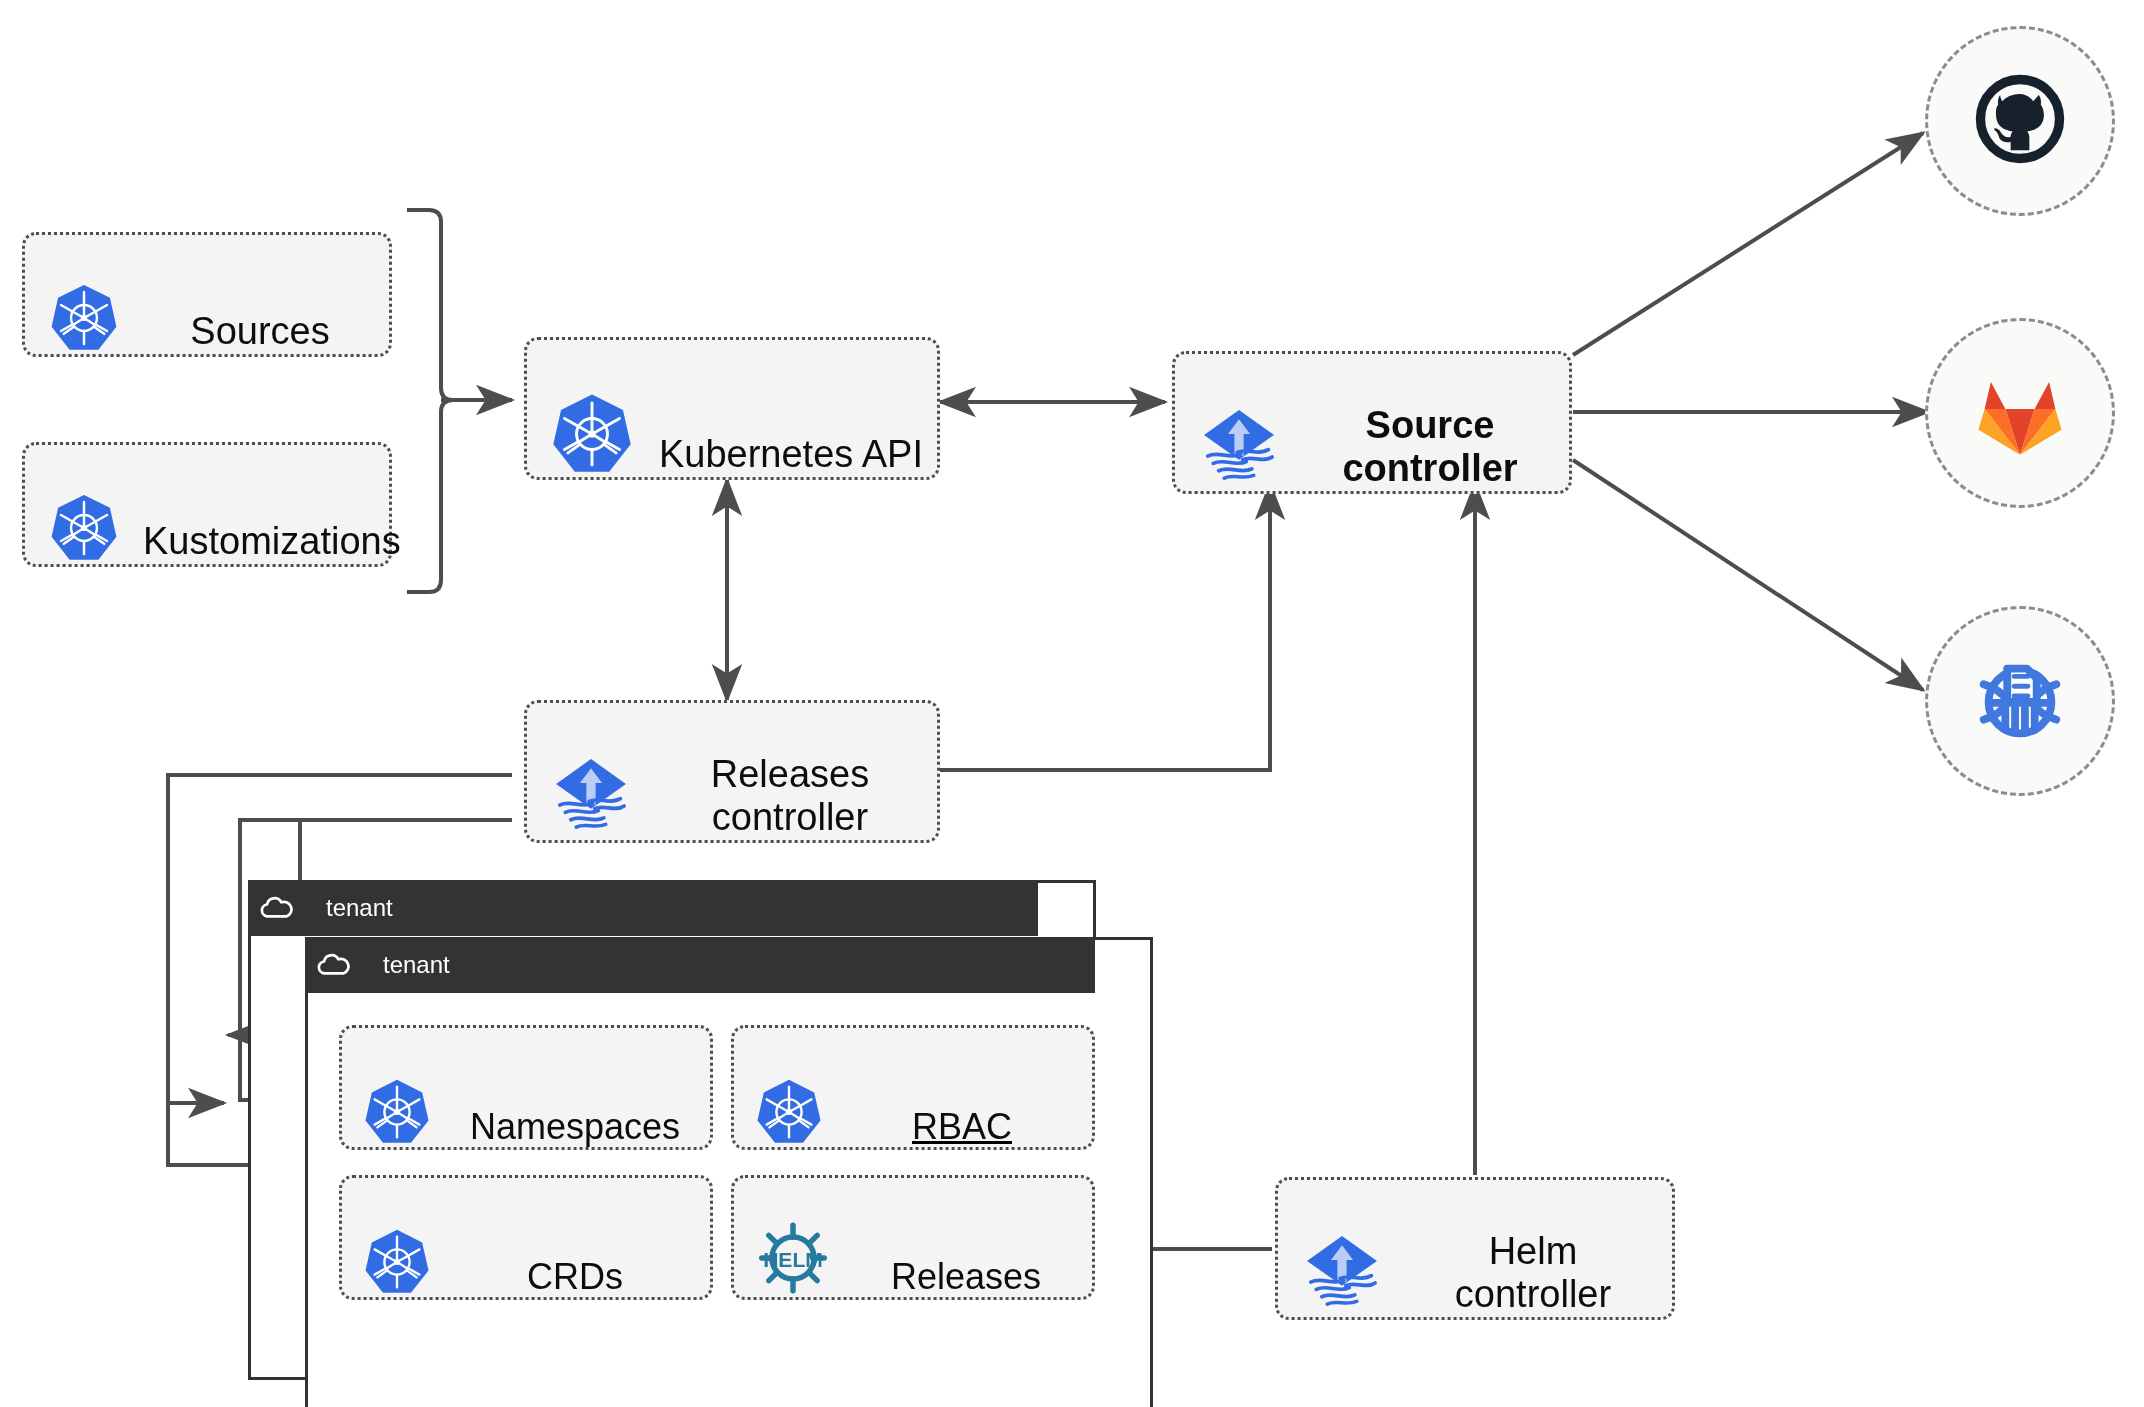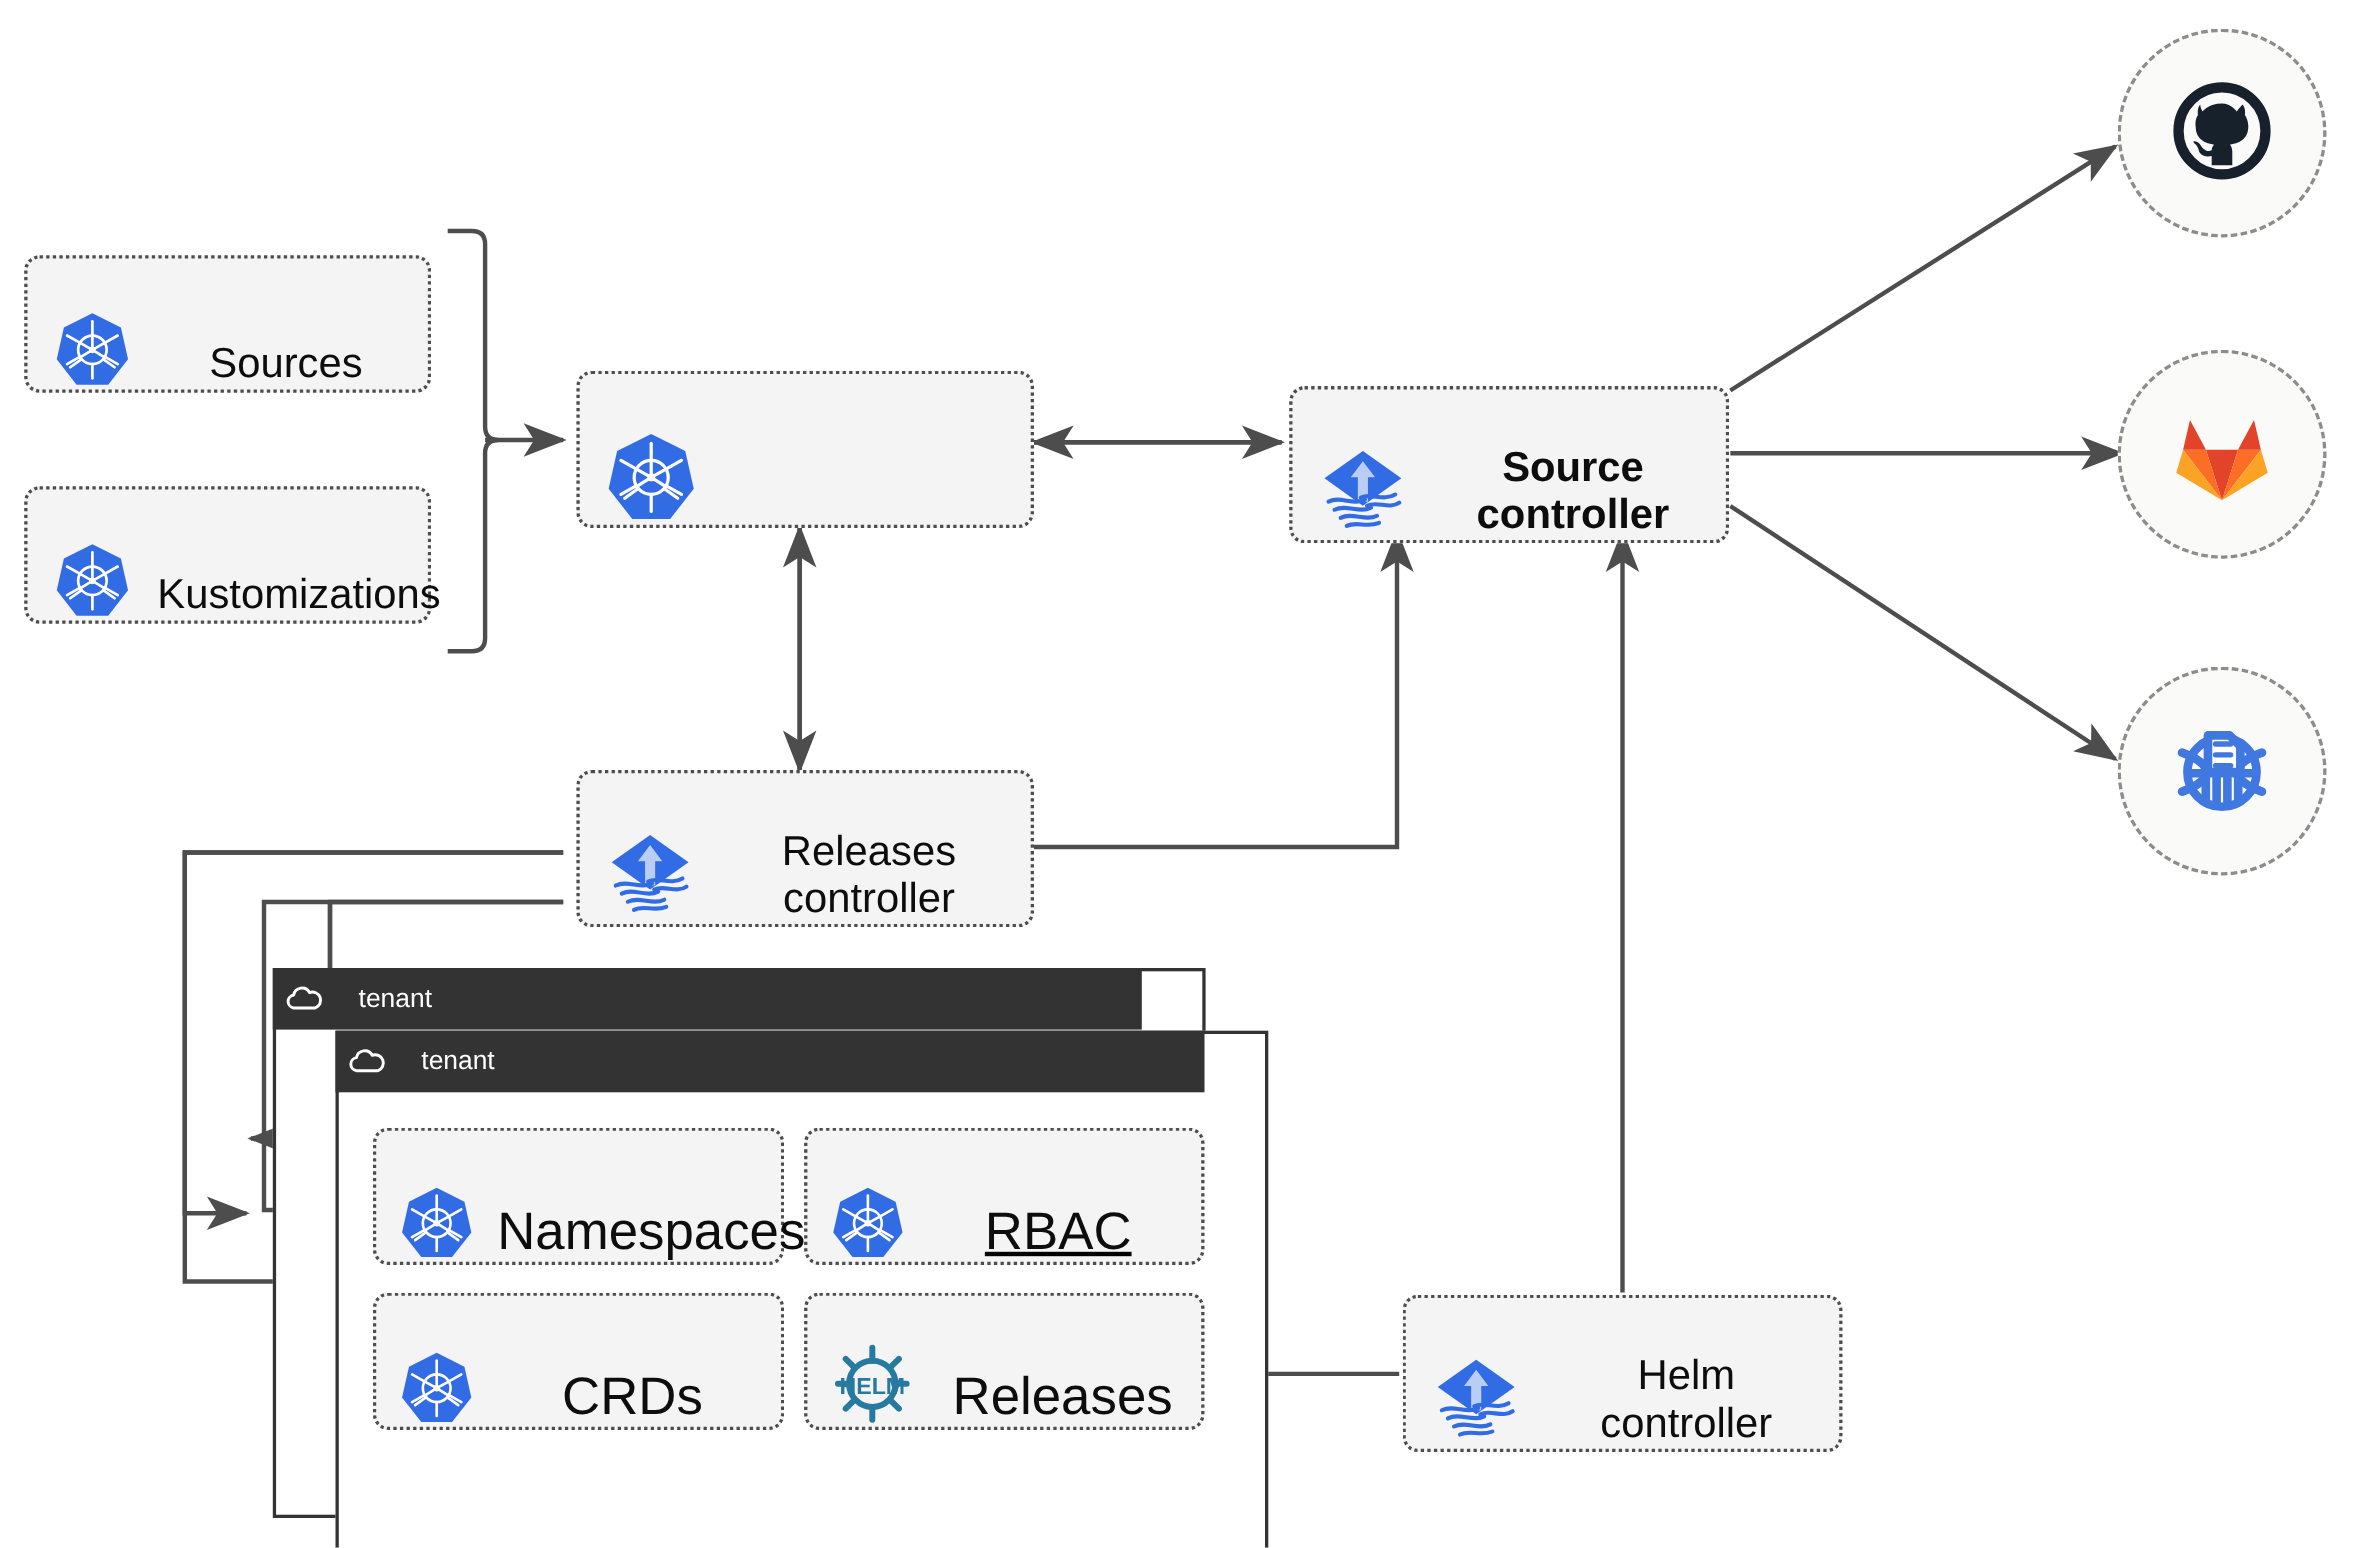--- a/index.html
+++ b/index.html
@@ -92,21 +92,21 @@
     justify-content: center;
     flex: 0 0 auto;
   }
   .tenant-tab .tab-label {
     color: #ffffff;
     font-size: 24px;
     padding-left: 22px;
     white-space: nowrap;
   }
 
-  .inner-node .node-label { font-size: 48px; }
+  .inner-node .node-label { font-size: 36px; }
 </style>
 </head>
 <body>
 
 <div id="canvas">
 
   <svg id="wires" viewBox="0 0 2144 1407" xmlns="http://www.w3.org/2000/svg">
     <defs>
       <marker id="arrow" markerWidth="12" markerHeight="12" refX="9.2" refY="4" orient="auto" markerUnits="strokeWidth">
         <path d="M0.2,0.2 L10,4 L0.2,7.8 L2.6,4 Z" fill="#4d4d4d"></path>
@@ -238,20 +238,21 @@
           <line x1="22" y1="72" x2="36" y2="62"></line>
           <line x1="78" y1="72" x2="64" y2="62"></line>
           <line x1="50" y1="50" x2="50" y2="32"></line>
           <line x1="50" y1="50" x2="66" y2="41"></line>
           <line x1="50" y1="50" x2="66" y2="60"></line>
           <line x1="50" y1="50" x2="34" y2="60"></line>
           <line x1="50" y1="50" x2="34" y2="41"></line>
         </g>
       </svg>
     </span>
+    <span class="node-label">Kubernetes API</span>
   </div>
 
   <div class="node" style="left:1172px; top:351px; width:400px; height:143px;font-weight:bold;">
     <span class="icon-slot" style="width:128px;">
       <svg width="92" height="92" viewBox="0 0 100 100">
         <polygon points="50,12 88,39 50,66 12,39" fill="#326CE5"></polygon>
         <path d="M50,22 L62,38 L55,38 L55,62 L45,62 L45,38 L38,38 Z" fill="#b9cdf5"></path>
         <g stroke="#326CE5" stroke-width="4" fill="none" stroke-linecap="round">
           <path d="M16,62 C28,56 40,66 52,60"></path>
           <path d="M22,70 C34,64 46,74 58,68"></path>

